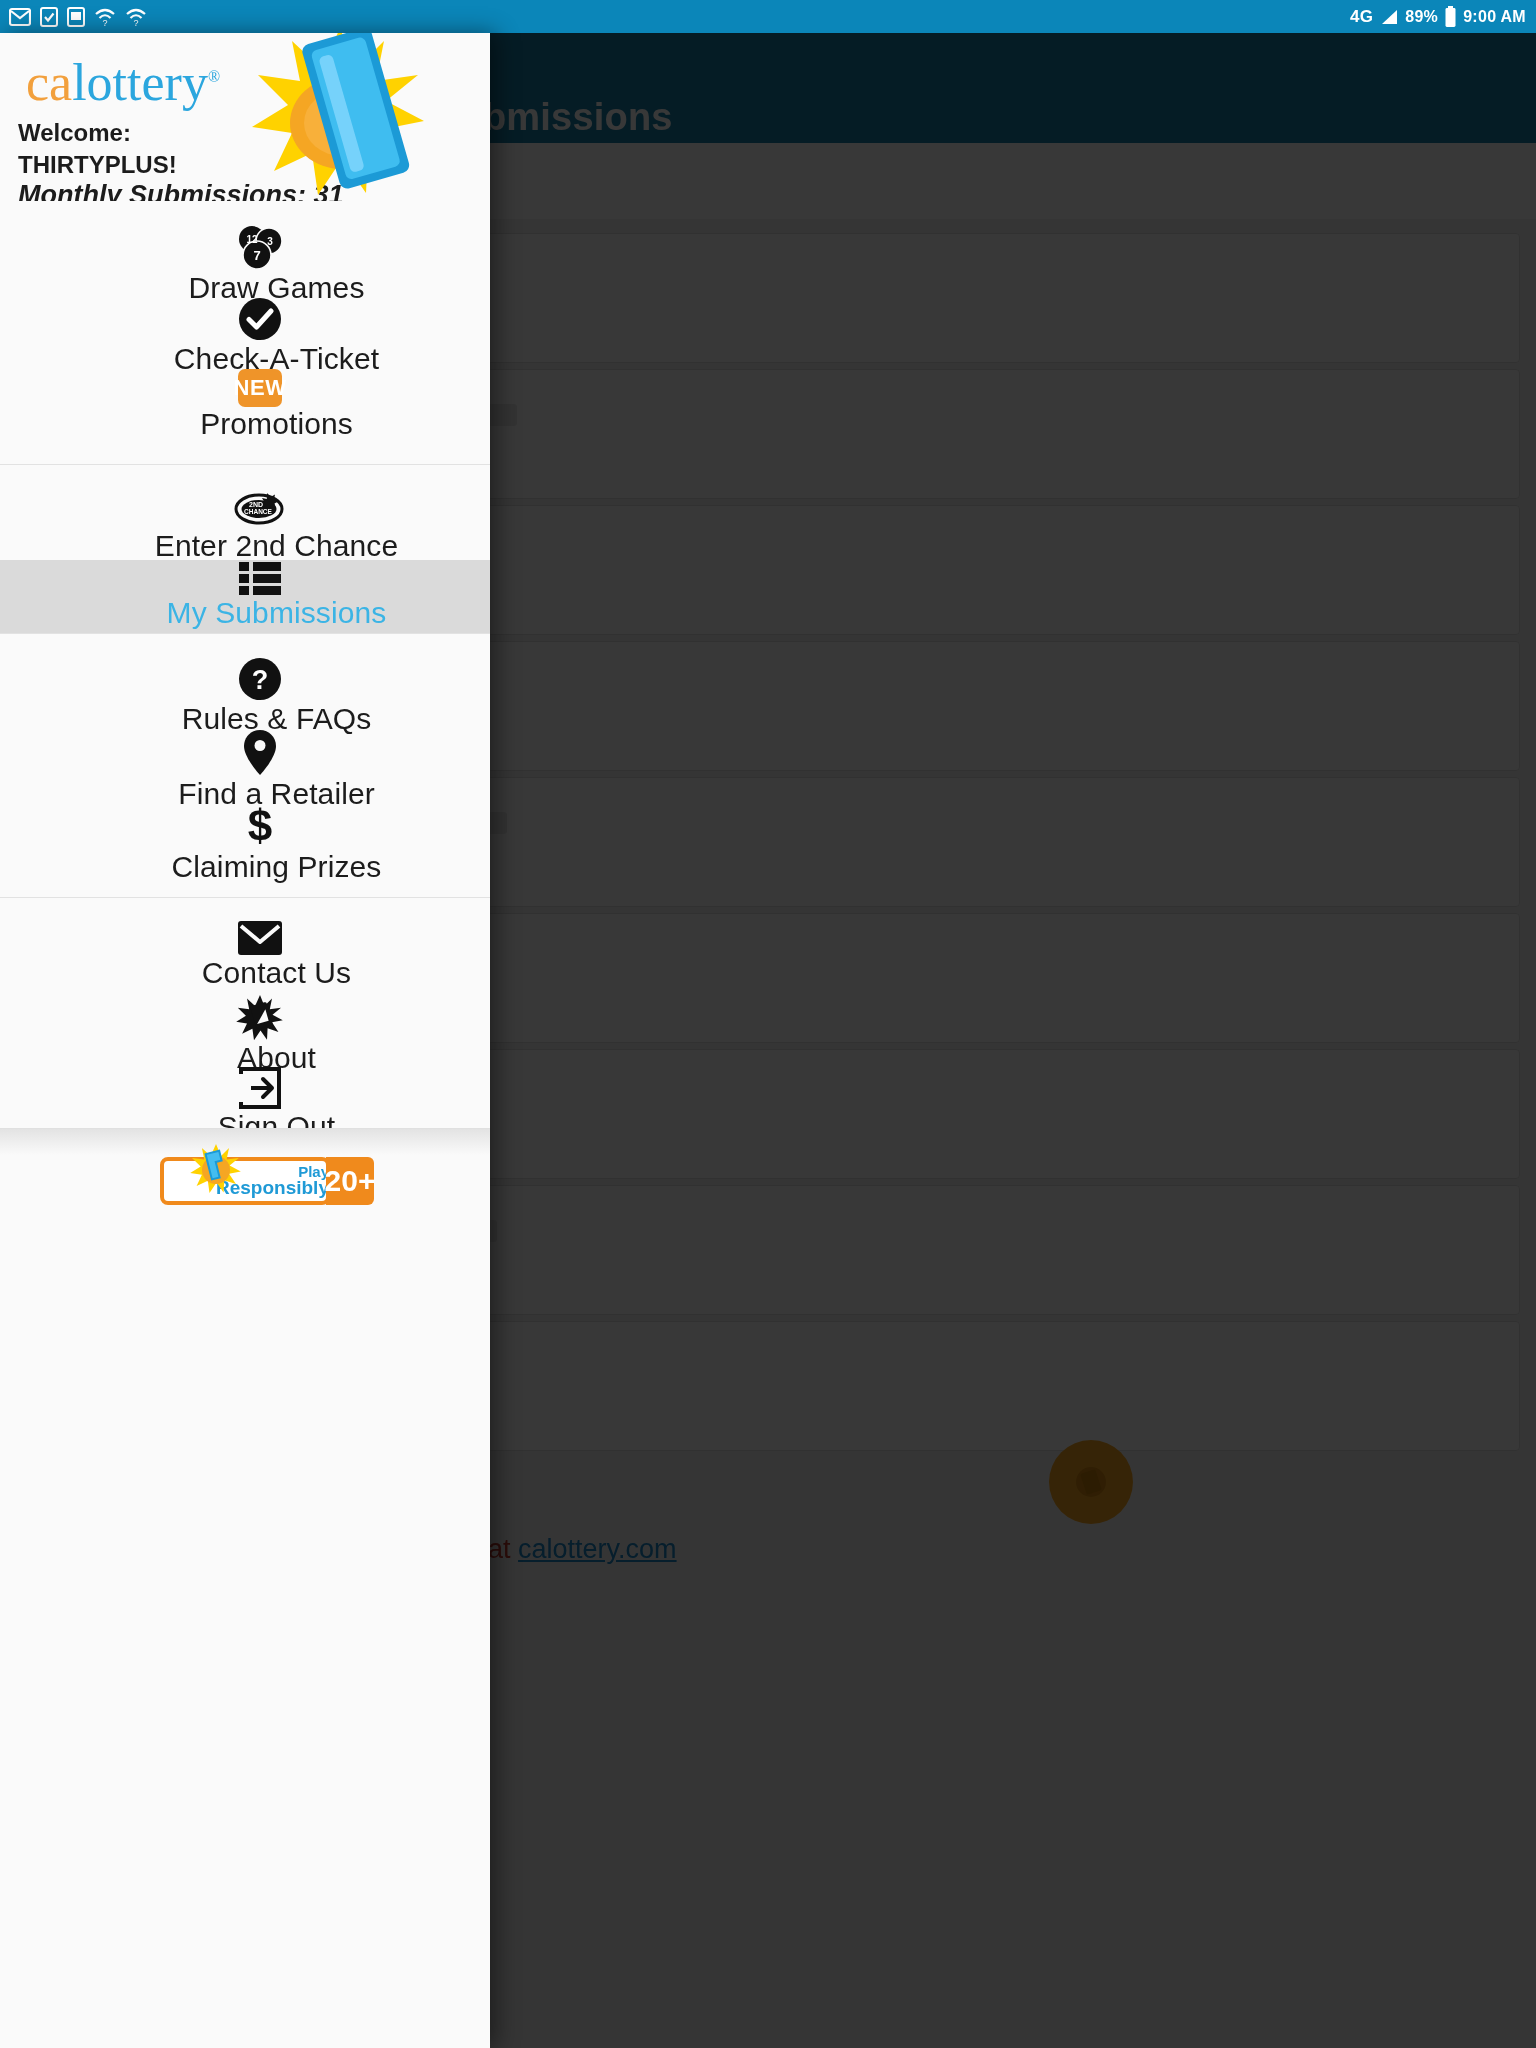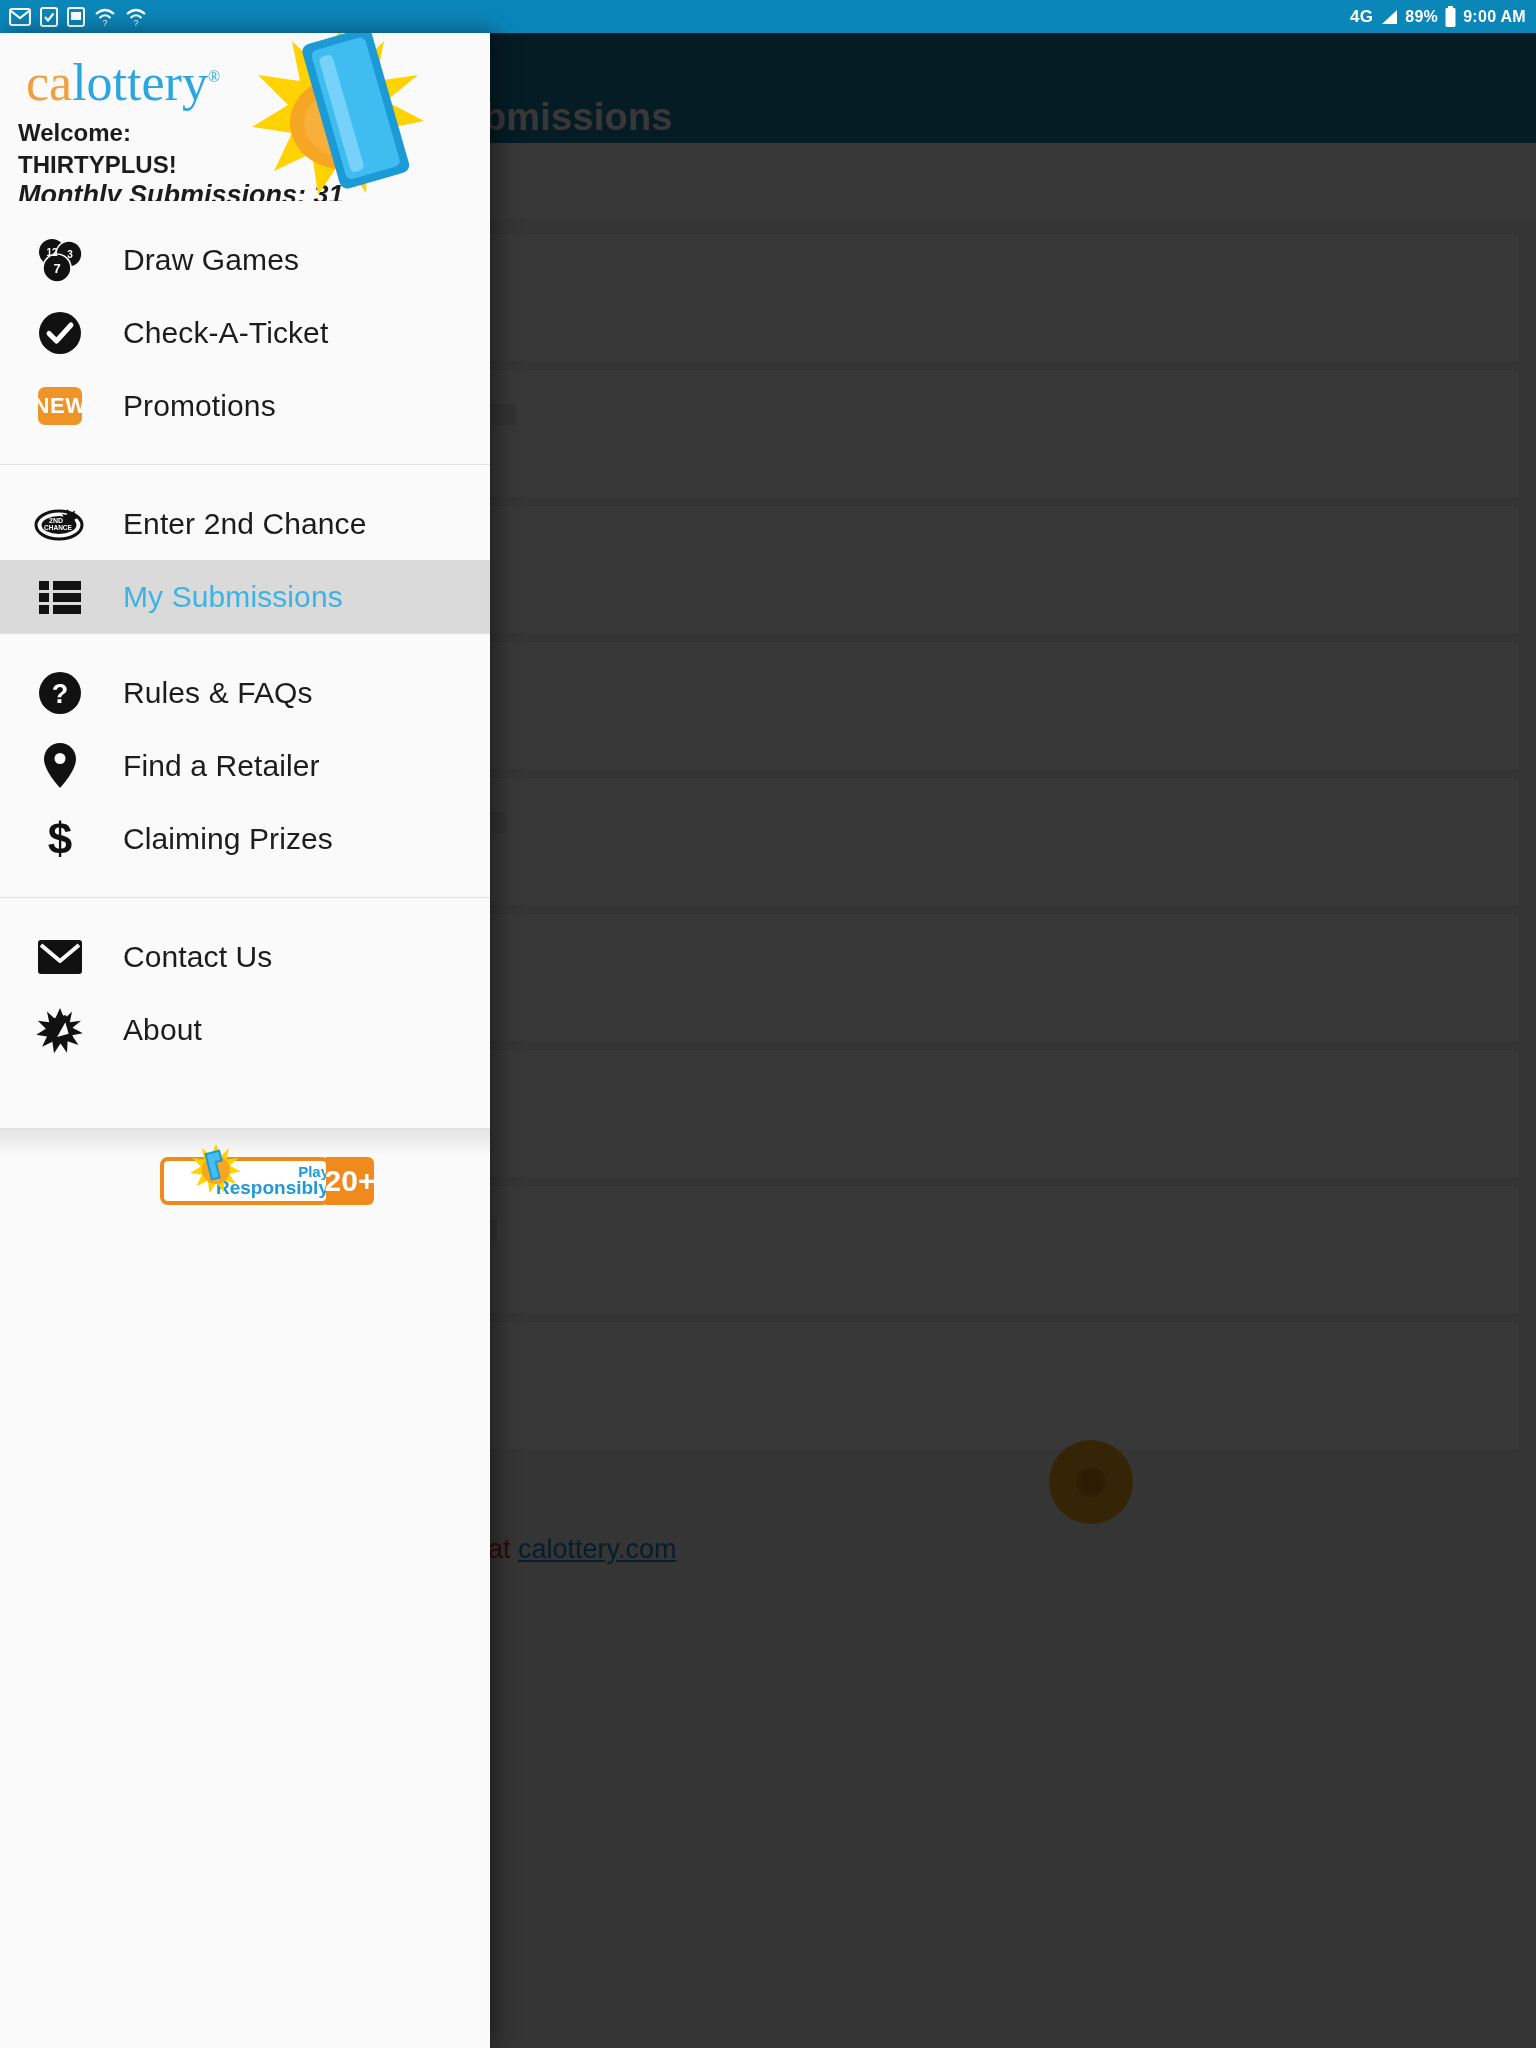--- a/index.html
+++ b/index.html
@@ -82,21 +82,21 @@
   .welcome .l2 { display:block; margin-top:8px; }
   .monthly {
     position:absolute; left:18px; top:147px;
     font-size:27px; font-style:italic; font-weight:bold; color:#1c1c1c; white-space:nowrap;
   }
   .header-art { position:absolute; left:235px; top:-5px; width:210px; height:175px; }
 
   .menu { position:absolute; left:0; top:168px; width:490px; }
   .mi {
     position:relative; display:flex; align-items:center;
-    height:73px; padding-left:30px; background:transparent;
+    height:73px; padding-left:30px; background:transparent;flex-direction:column;
   }
   .mi.active { background:#dadada; }
   .mi-ico { width:60px; display:flex; align-items:center; justify-content:center; flex:none; }
   .mi-label {
     margin-left:33px; font-size:30px; color:#1c1c1c; white-space:nowrap; letter-spacing:.1px;
   }
   .mi.active .mi-label { color:#3bb4e5; }
   .divider { height:1px; background:#e2e2e2; margin:22px 0 22px 0; }
   .group-pad-top { margin-top:22px; }
   .group-pad-bot { margin-bottom:22px; }
@@ -382,20 +382,31 @@
               <g transform="translate(24,25)">
                 <path d="M0,-23 L4.4,-12 L12,-19.5 L9.8,-8.7 L21,-10.3 L12.5,-3.2 L22.8,2.2 L12,4.3 L18.4,14 L7.6,10.3 L7,21.7 L.5,12.5 L-6,22.2 L-7.6,10.8 L-17.9,15.7 L-13,5.4 L-23.8,3.8 L-14.1,-2.2 L-22.2,-10.3 L-10.8,-8.7 L-13,-19.5 L-4.9,-12 Z" fill="#111"></path>
               </g>
               <rect x="17" y="11" width="17" height="24" rx="2" fill="#111" transform="rotate(-16 24 23)"></rect>
               <path d="M19 30 L31 30 L31 18 Z" fill="#fafafa" transform="rotate(-16 24 23)"></path>
             </svg>
           </span>
           <span class="mi-label">About</span>
         </div>
 
+        <div class="mi">
+          <span class="mi-ico">
+            <svg width="44" height="44" viewBox="0 0 44 44">
+              <path d="M3 3 H41 V41 H3 Z" fill="none" stroke="#111" stroke-width="4"></path>
+              <path d="M12 22 H33" stroke="#111" stroke-width="4"></path>
+              <path d="M25 13 L34 22 L25 31" fill="none" stroke="#111" stroke-width="4" stroke-linejoin="round" stroke-linecap="round"></path>
+              <rect x="0" y="8" width="13" height="28" fill="#fafafa"></rect>
+            </svg>
+          </span>
+          <span class="mi-label">Sign Out</span>
+        </div>
       </div>
     </div>
 
     <div class="drawer-footer">
       <div class="pr-badge">
         <svg class="pr-sun" viewBox="0 0 52 52">
           <g transform="translate(26,26)">
             <path d="M0,-25 L5,-13 L13,-21 L10.6,-9.4 L22.8,-11 L13.6,-3.5 L24.8,2.4 L13,4.7 L20,15 L8.2,11.2 L7.6,23.6 L.5,13.6 L-6.5,24 L-8.2,11.7 L-19.4,17 L-14.1,5.8 L-25.8,4.1 L-15.3,-2.4 L-24,-11 L-11.7,-9.4 L-14.1,-21 L-5.3,-13 Z" fill="#ffd200"></path>
             <circle cx="0" cy="1" r="14" fill="#f5a623"></circle>
           </g>

